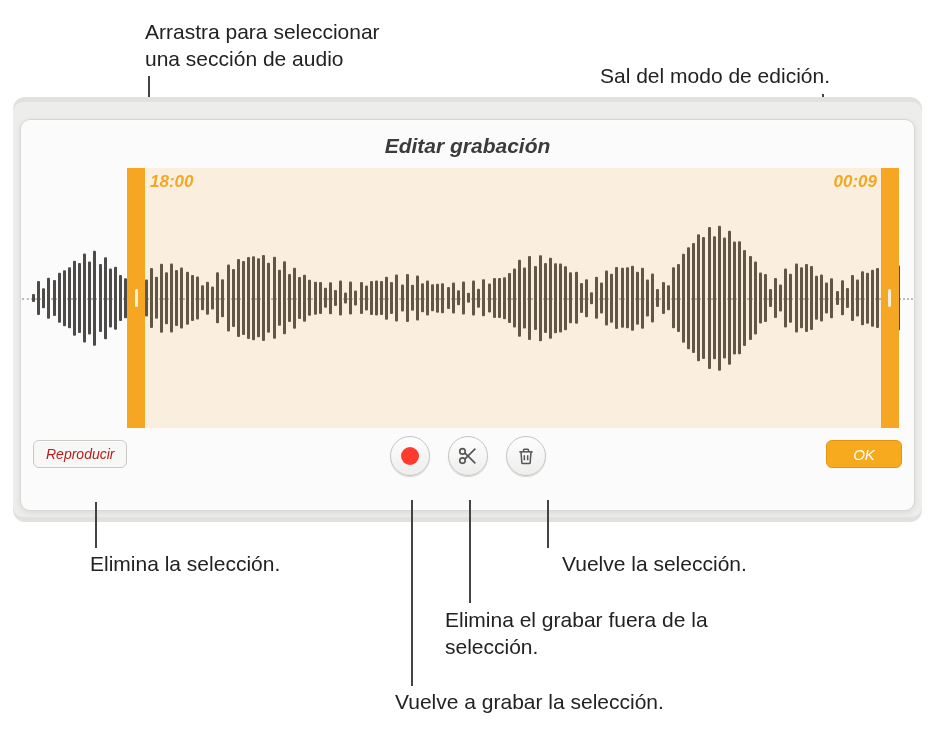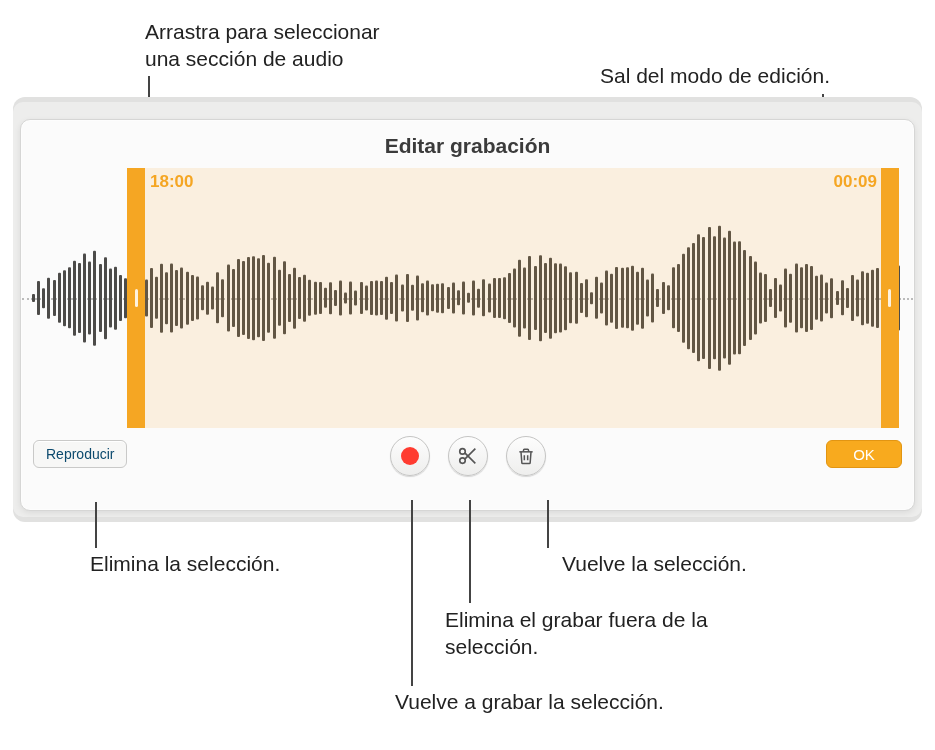--- a/index.html
+++ b/index.html
@@ -53,20 +53,21 @@
   .editor {
     position: absolute;
     left: 20px;
     top: 119px;
     width: 895px;
     height: 392px;
     background: #fbfbfb;
     border: 1px solid #d6d6d5;
     border-radius: 10px;
     box-shadow: 0 2px 6px rgba(0,0,0,.08), inset 0 0 0 1px rgba(255,255,255,.6);
+    font-style: italic;
   }
 
   .editor-title {
     text-align: center;
     font-size: 21px;
     font-weight: 600;
     color: #3b3b3b;
     padding: 14px 0 10px;
   }
 
@@ -136,21 +137,21 @@
     position: relative;
     height: 64px;
   }
   .play-btn {
     position: absolute;
     left: 12px;
     top: 12px;
     height: 28px;
     padding: 0 12px;
     font-size: 14px;
-    color: #0c4a6e;
+    color: #b91c1c;
     background: #f7f7f6;
     border: 1px solid #c9c9c8;
     border-radius: 6px;
     box-shadow: inset 0 1px 0 #fff;
     display: flex;
     align-items: center;
   }
   .center-tools {
     position: absolute;
     left: 50%;

